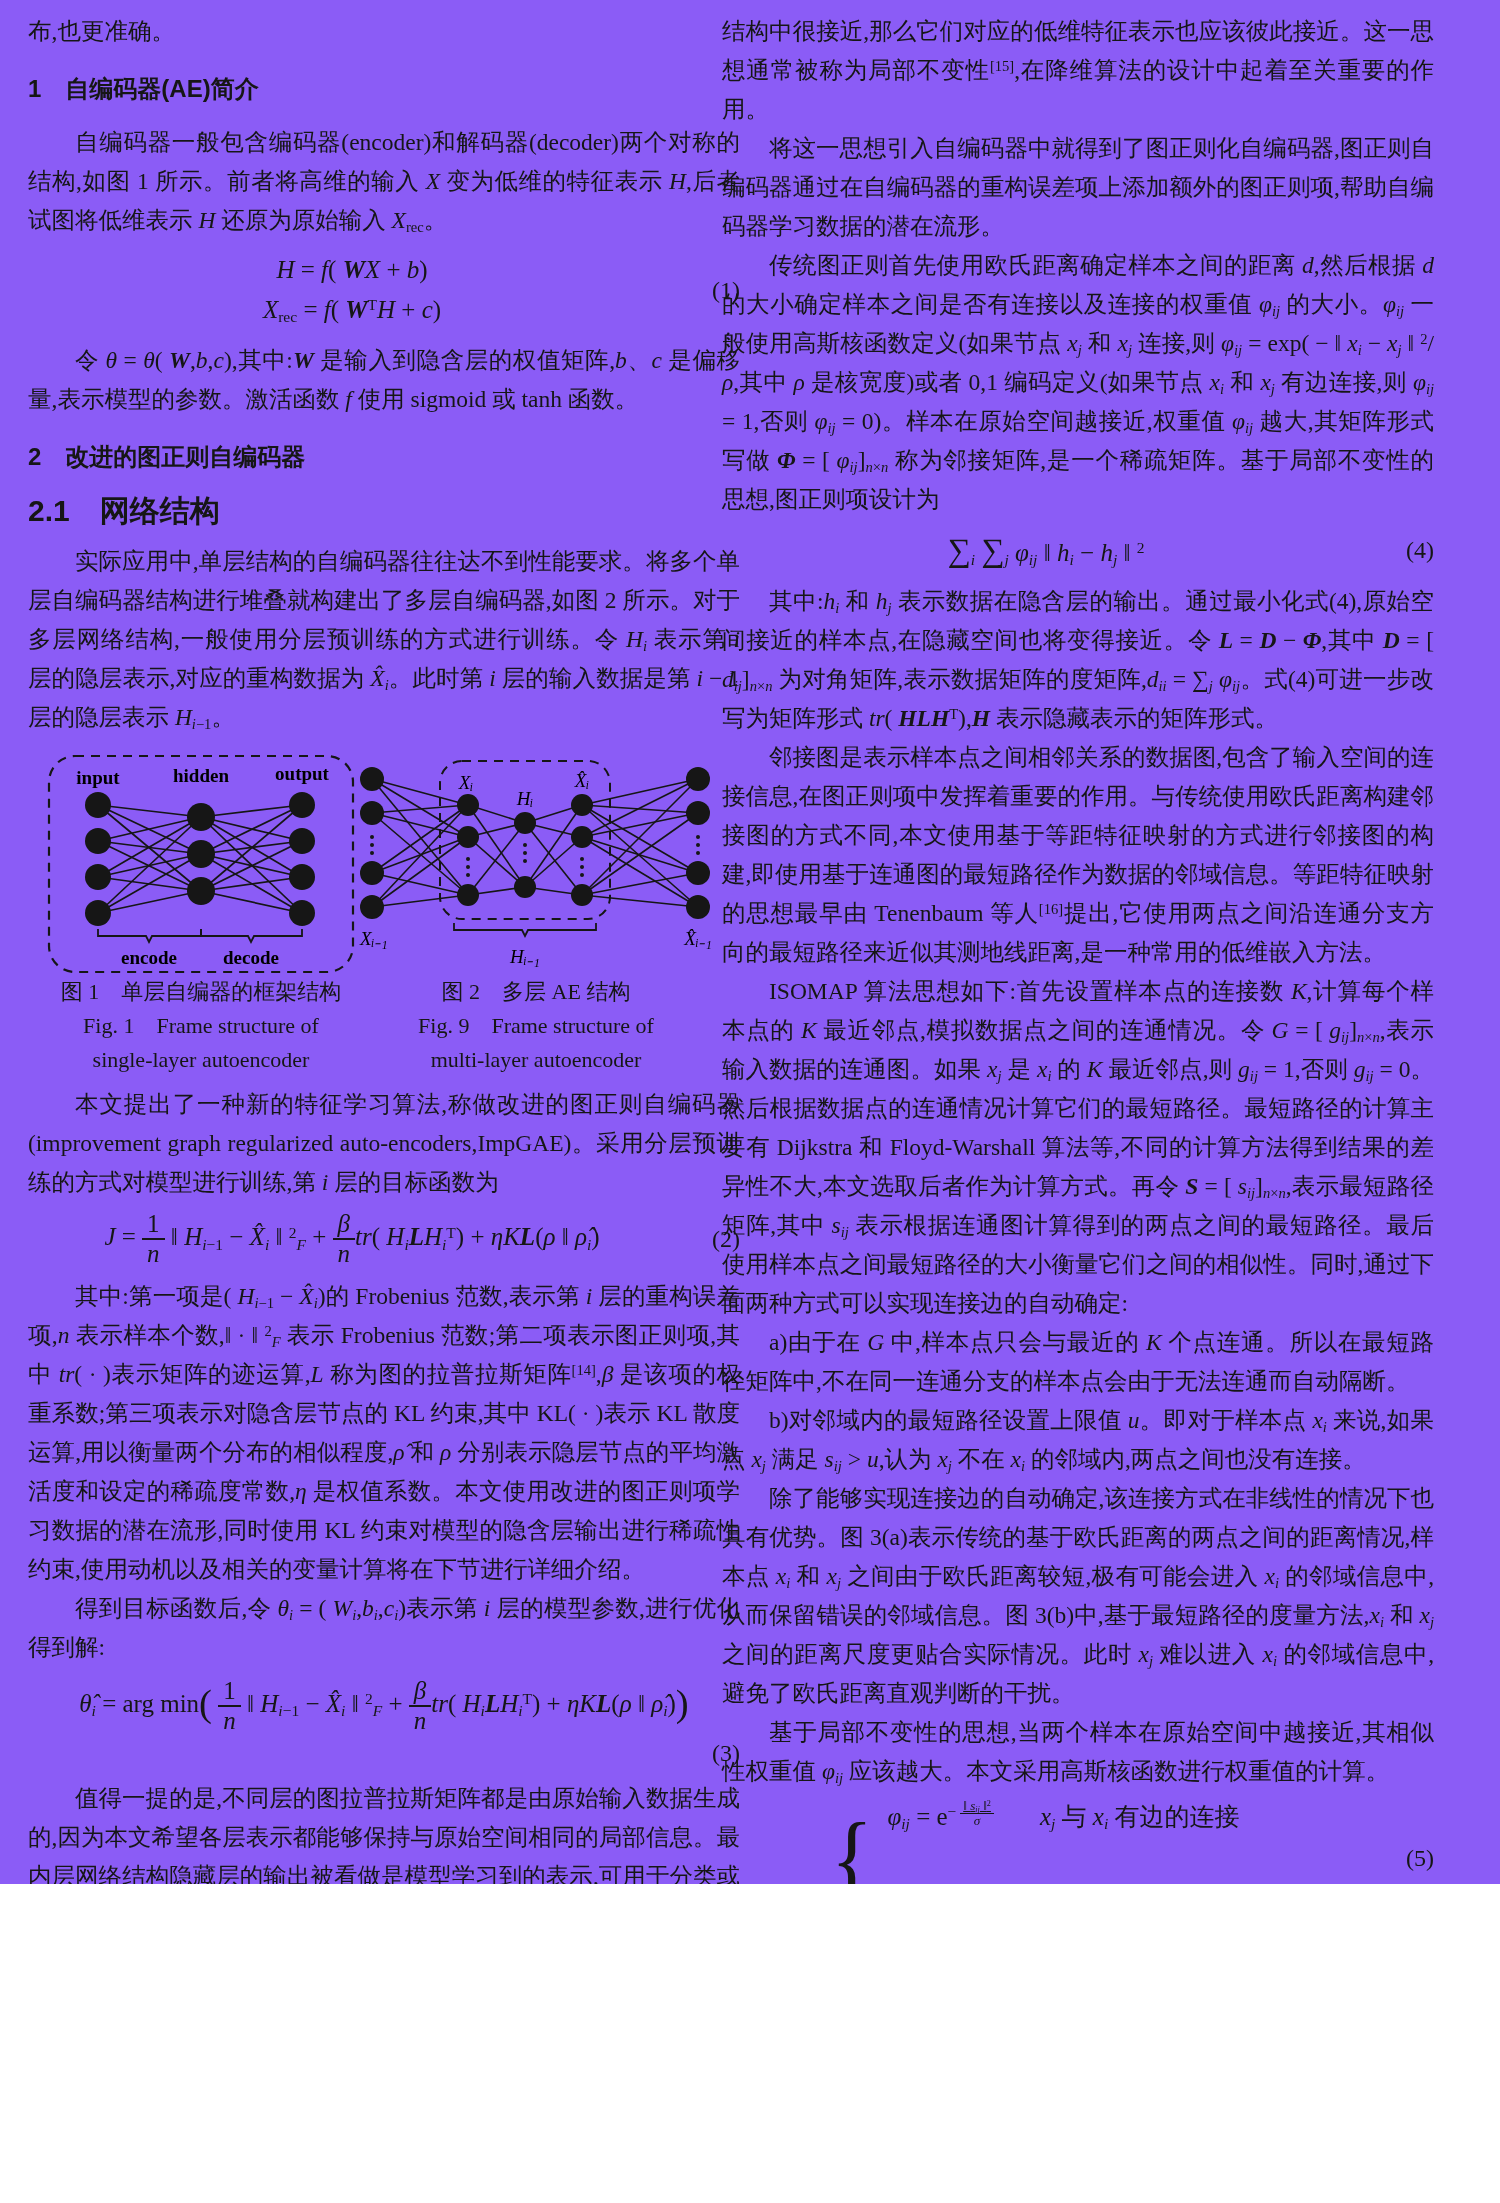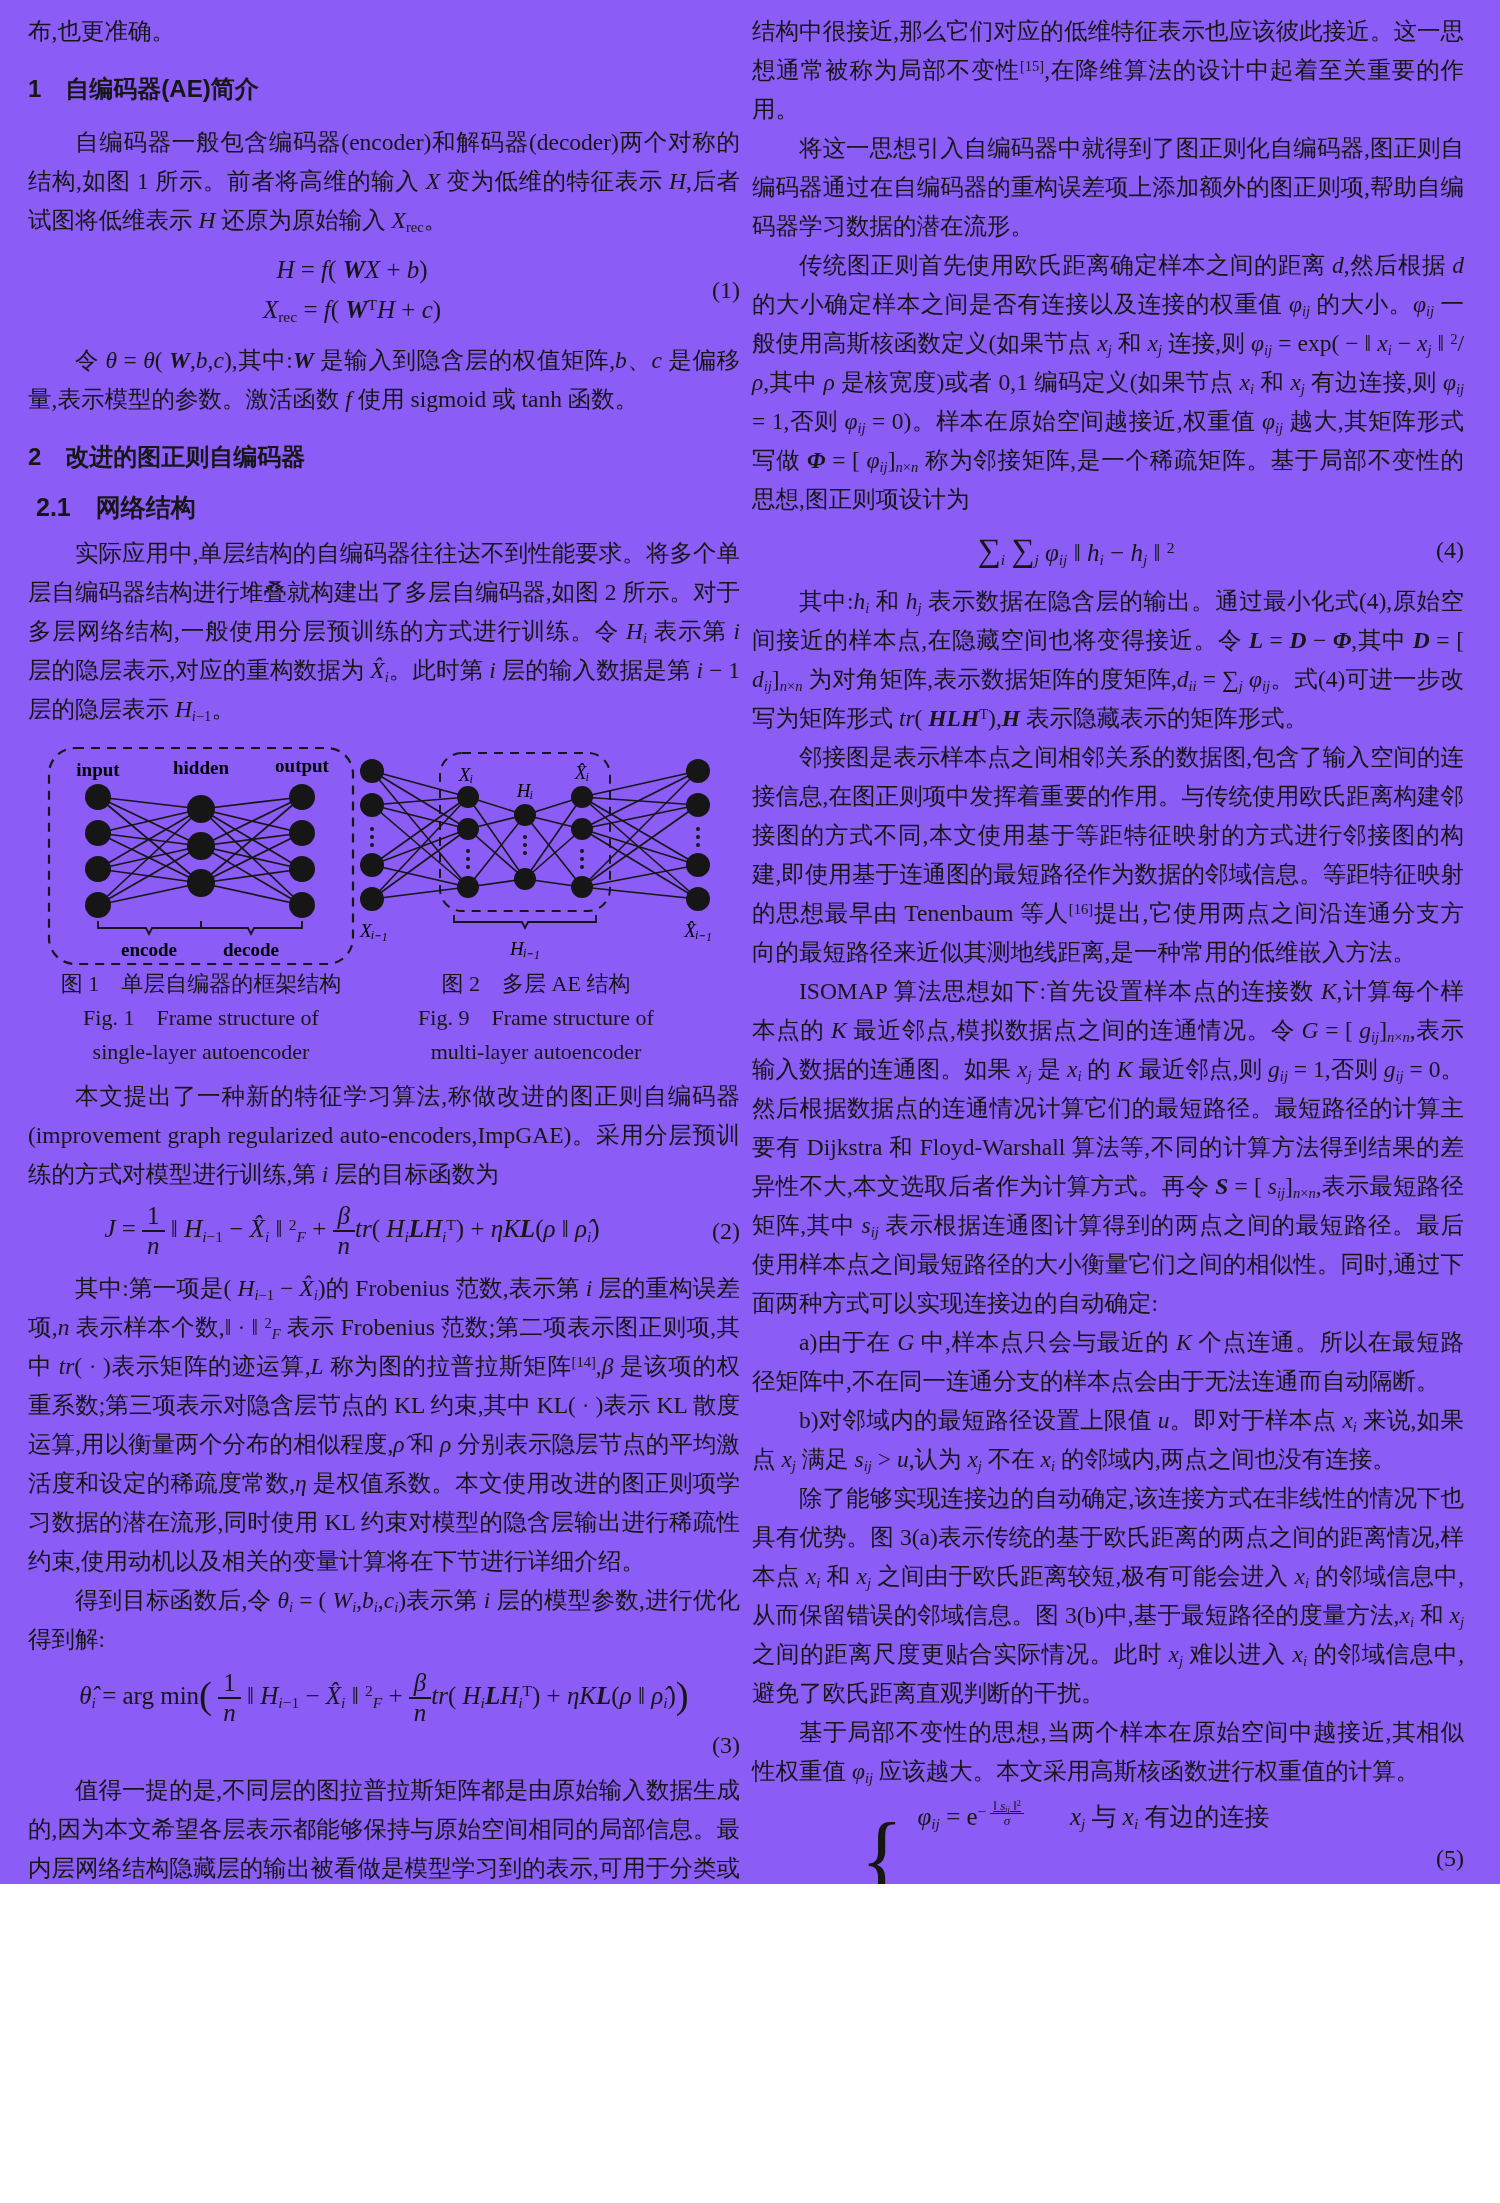--- a/index.html
+++ b/index.html
@@ -1,24 +1,24 @@
 <!DOCTYPE html>
 <html><head>
 <meta charset="utf-8">
 <style>
   html,body{margin:0;padding:0;background:#ffffff;}
   .page{position:relative;width:1500px;height:1884px;background:#8b5cf6;overflow:hidden;
         color:#161616;font-family:"Liberation Serif",serif;}
   .col{position:absolute;top:12px;width:712px;}
   #left-col{left:28px;}
-  #right-col{left:752px;}
+  #right-col{left:722px;}
   .para{font-size:23.5px;line-height:39px;text-align:justify;margin:0;text-indent:2em;}
   .no-indent{text-indent:0;}
   .sec-h1{font-family:"Liberation Sans",sans-serif;font-weight:bold;font-size:24px;margin:22px 0 18px 0;}
-  .sec-h2{font-family:"Liberation Sans",sans-serif;font-weight:bold;font-size:25px;margin:12px 0 10px 8px;}
+  .sec-h2{font-family:"Liberation Sans",sans-serif;font-weight:bold;font-size:30px;margin:12px 0 10px 0;}
   .eq{display:flex;align-items:center;font-size:25px;margin:8px 0;line-height:1.45;}
   .eq-body{flex:1;text-align:center;}
   .eq-num{width:64px;text-align:right;font-size:24px;}
   .eq-below{flex-wrap:wrap;}
   .eq-below .eq-body{flex:1 0 100%;}
   .eq-below .eq-num{flex:1 0 100%;text-align:right;margin-top:0;}
   sub,sup{font-size:0.62em;line-height:0;}
   sub{vertical-align:-0.28em;}
   sup{vertical-align:0.5em;}
   .fr{display:inline-flex;flex-direction:column;text-align:center;vertical-align:middle;line-height:1.15;}

